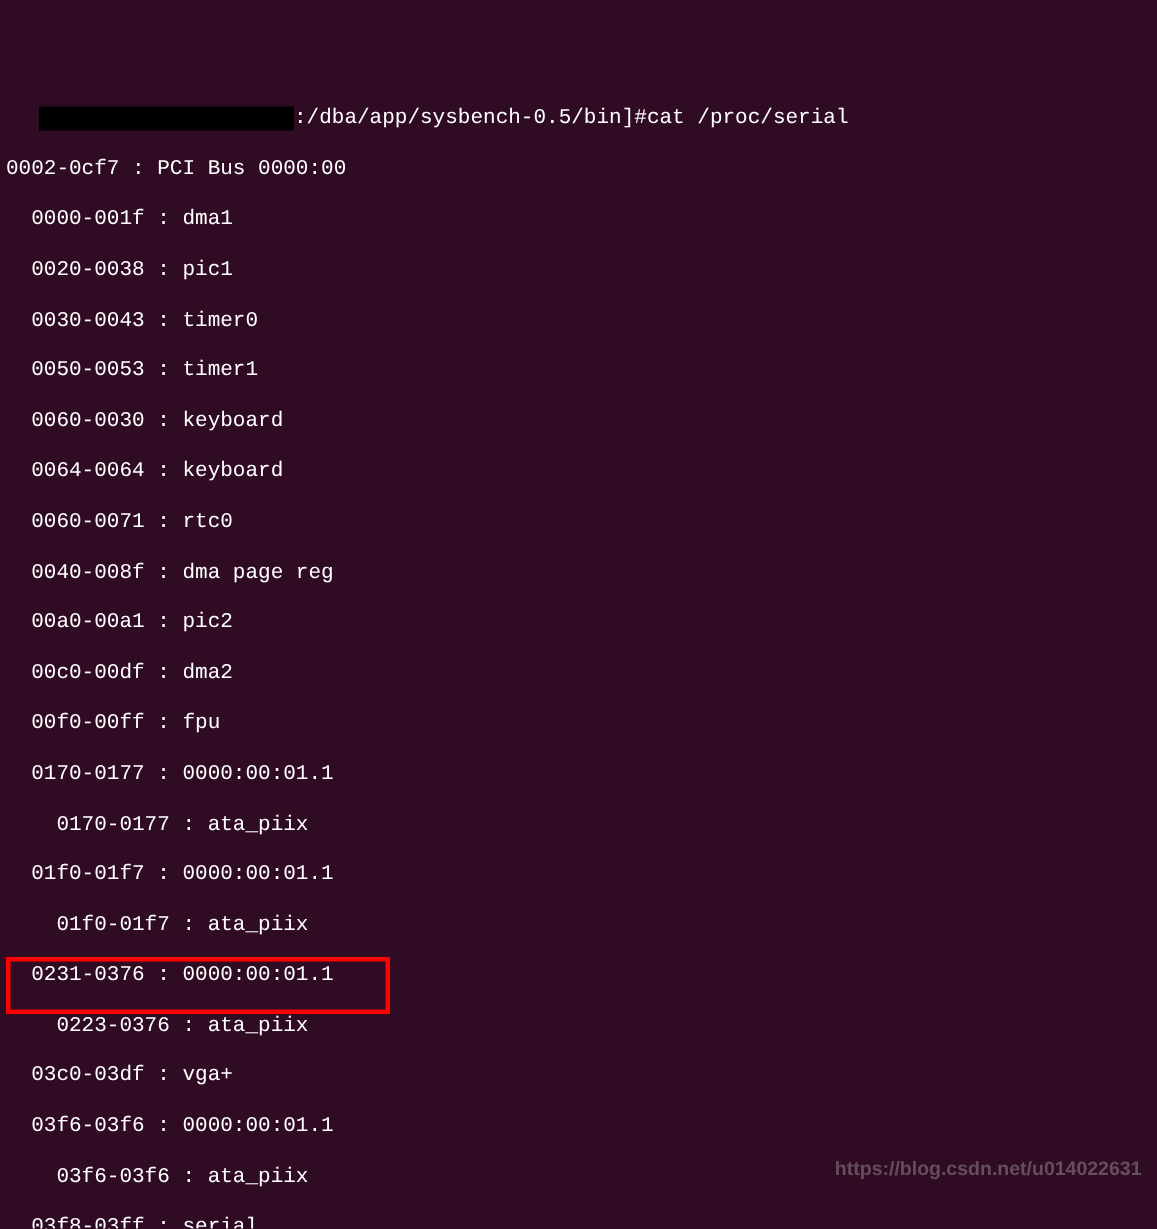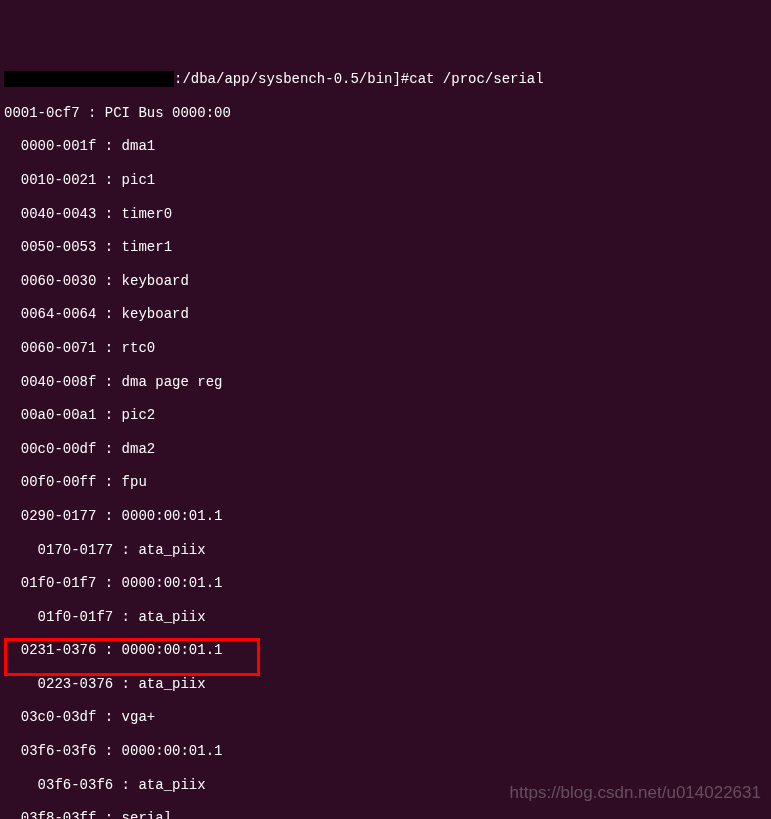--- a/index.html
+++ b/index.html
@@ -15,69 +15,71 @@
       line-height: 1.2;
       width: 771px;
       height: 819px;
       padding: 4px 0 4px 4px;
       overflow: hidden;
       position: relative;
       white-space: pre;
     }
     .prompt-line {
       display: flex;
+      margin-left: 22px;
     }
     .redacted {
       background-color: #000000;
       width: 170px;
       height: 16px;
       display: inline-block;
     }
     .highlight-box {
       border: 3px solid #ff0000;
       position: absolute;
       left: 4px;
       top: 638px;
       width: 256px;
       height: 38px;
       pointer-events: none;
     }
     .watermark {
       position: absolute;
-      bottom: 16px;
+      bottom: 32px;
       right: 10px;
       color: rgba(180, 180, 180, 0.4);
-      font-size: 17px;
+      font-size: 13px;
       font-family: Arial, sans-serif;
+      font-weight: bold;
     }
     .line {
       display: block;
     }
   </style>
 </head>
 <body>
 
 
 
 <div class="prompt-line">
   <span class="redacted"></span><span>:/dba/app/sysbench-0.5/bin]#</span><span>cat /proc/serial</span>
 </div>
-<span class="line">0001-0cf7 : PCI Bus 0000:00</span>
+<span class="line">0002-0cf7 : PCI Bus 0000:00</span>
 <span class="line">  0000-001f : dma1</span>
-<span class="line">  0010-0021 : pic1</span>
-<span class="line">  0040-0043 : timer0</span>
+<span class="line">  0020-0038 : pic1</span>
+<span class="line">  0030-0043 : timer0</span>
 <span class="line">  0050-0053 : timer1</span>
 <span class="line">  0060-0030 : keyboard</span>
 <span class="line">  0064-0064 : keyboard</span>
 <span class="line">  0060-0071 : rtc0</span>
 <span class="line">  0040-008f : dma page reg</span>
 <span class="line">  00a0-00a1 : pic2</span>
 <span class="line">  00c0-00df : dma2</span>
 <span class="line">  00f0-00ff : fpu</span>
-<span class="line">  0290-0177 : 0000:00:01.1</span>
+<span class="line">  0170-0177 : 0000:00:01.1</span>
 <span class="line">    0170-0177 : ata_piix</span>
 <span class="line">  01f0-01f7 : 0000:00:01.1</span>
 <span class="line">    01f0-01f7 : ata_piix</span>
 <span class="line">  0231-0376 : 0000:00:01.1</span>
 <span class="line">    0223-0376 : ata_piix</span>
 <span class="line">  03c0-03df : vga+</span>
 <span class="line">  03f6-03f6 : 0000:00:01.1</span>
 <span class="line">    03f6-03f6 : ata_piix</span>
 <span class="line">  03f8-03ff : serial</span>
 

